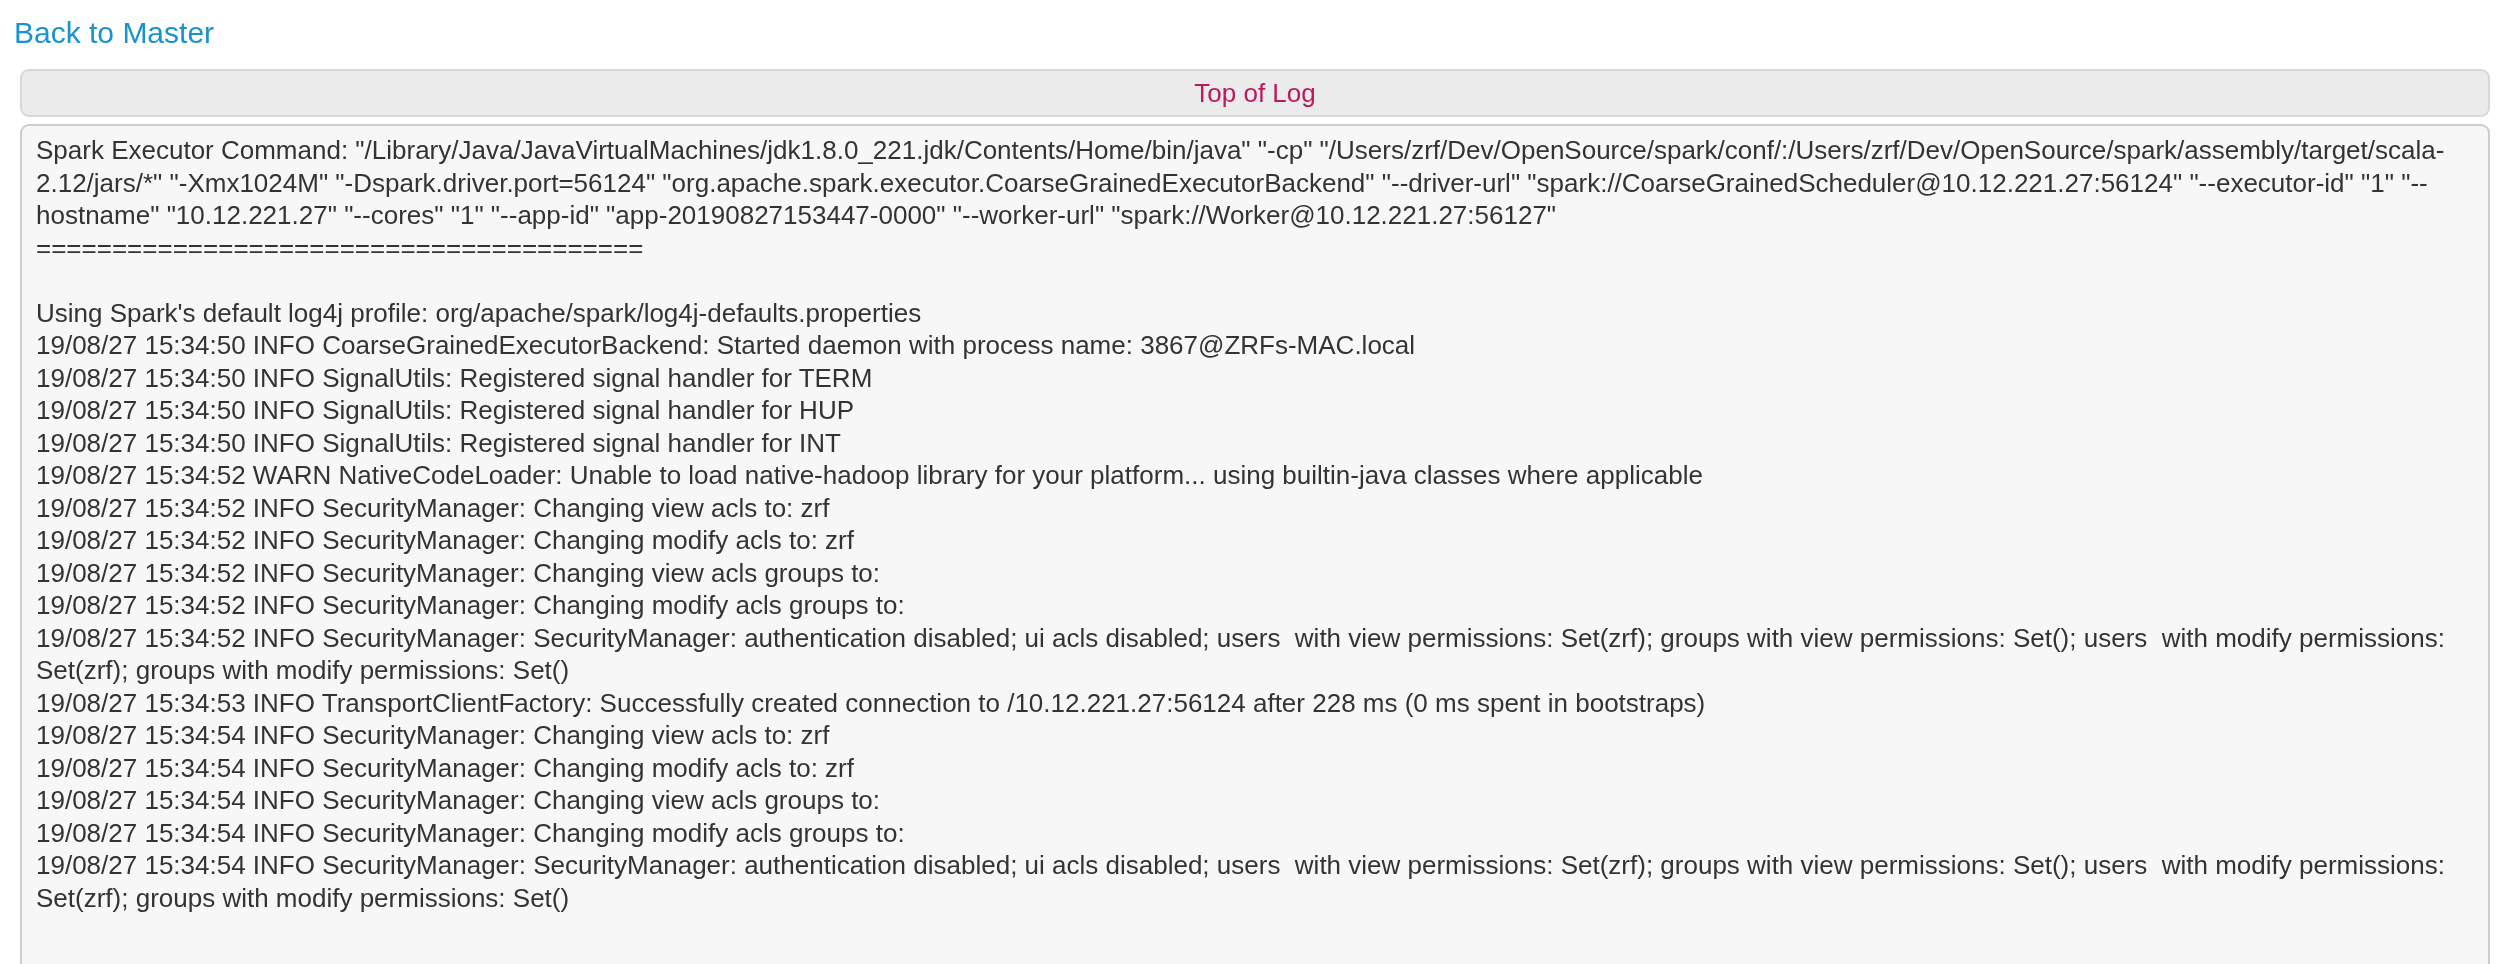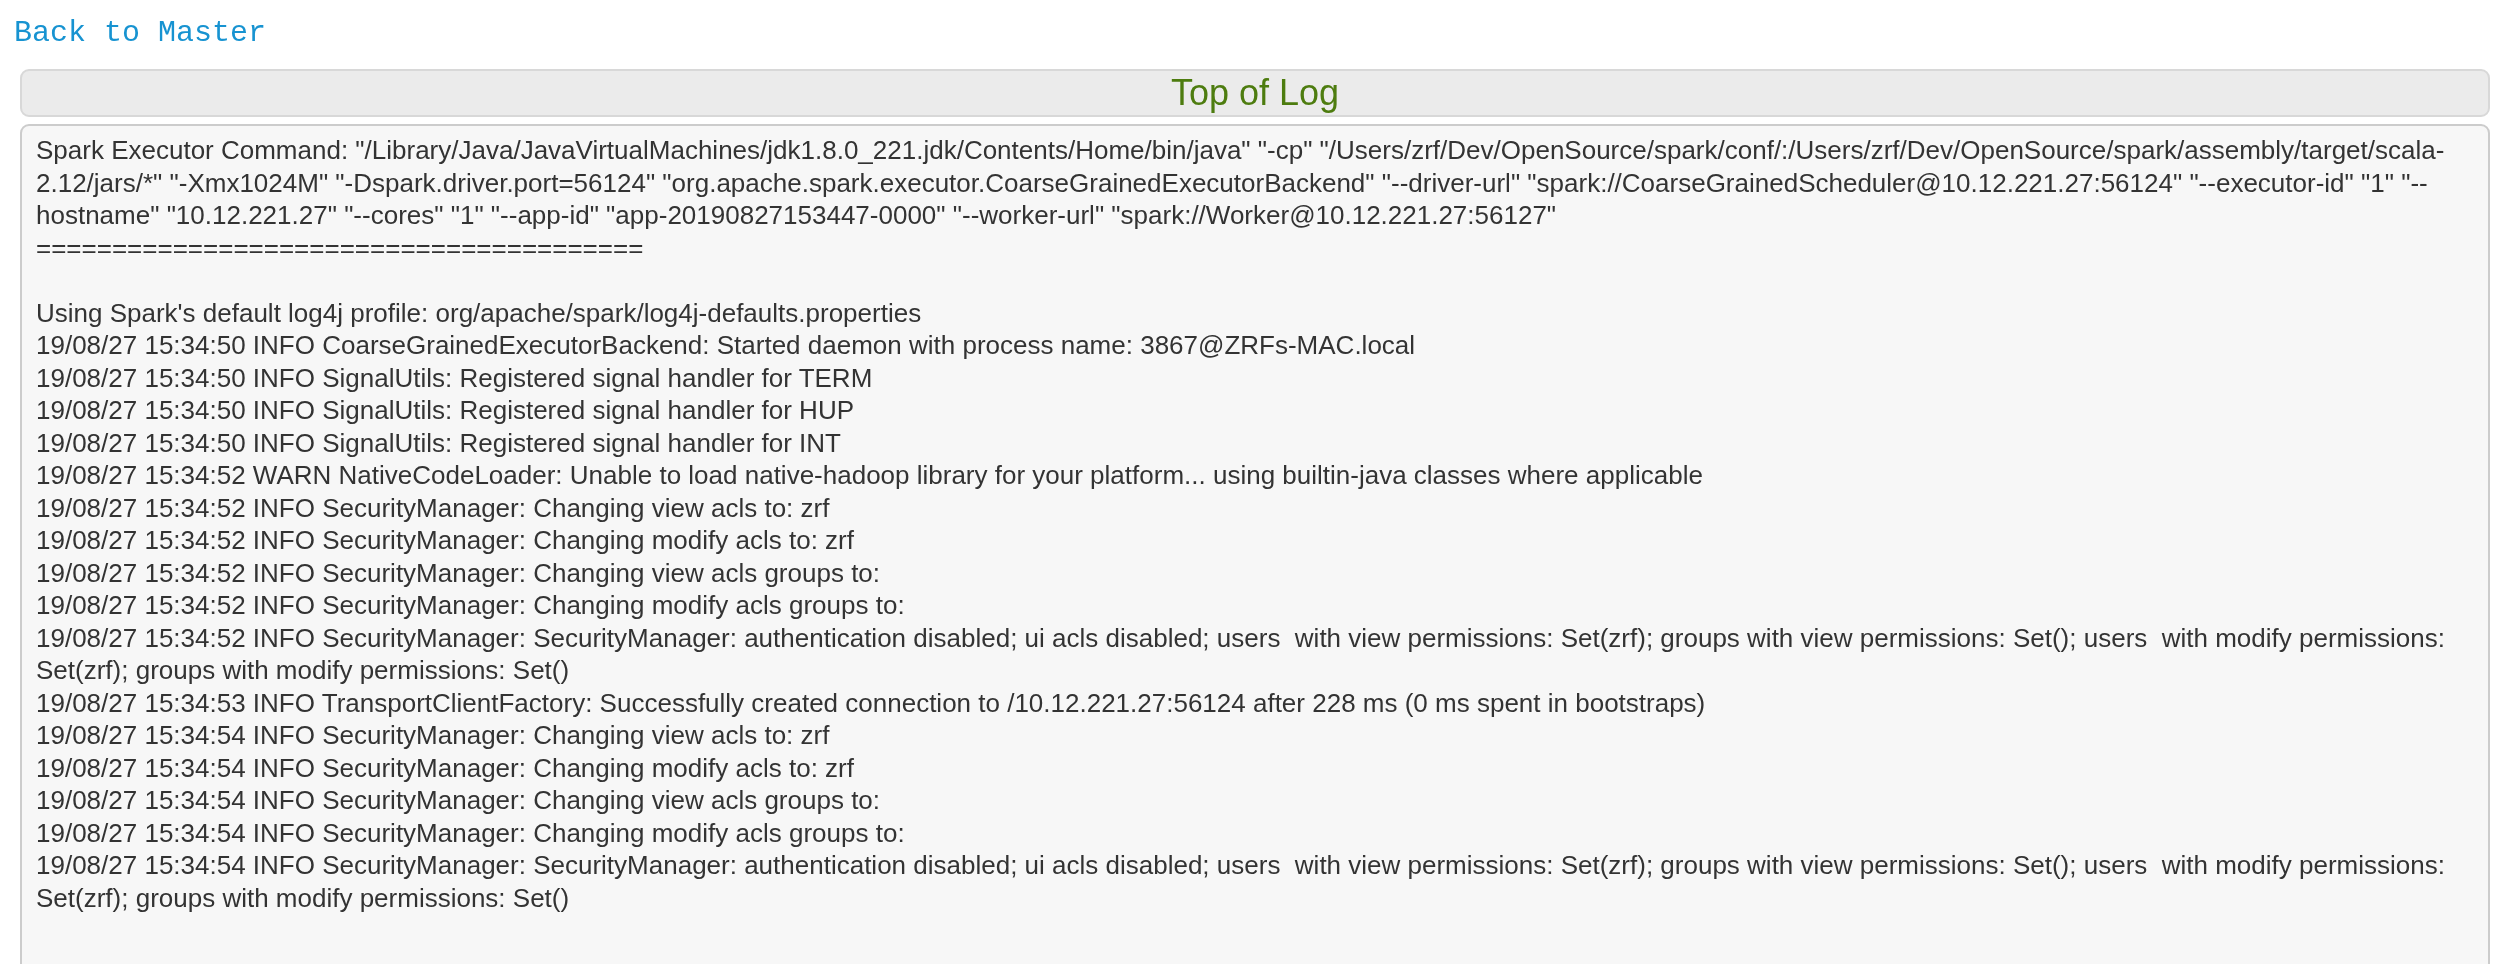--- a/index.html
+++ b/index.html
@@ -20,43 +20,42 @@
   .back-row {
     margin: 0;
     padding: 16px 0 0 14px;
   }
   .back-link {
     color: #1793d1;
     font-size: 30px;
     line-height: 34px;
     text-decoration: none;
     cursor: pointer;
-    font-family: Liberation Mono, monospace;
   }
   .byte-range {
     margin: 0;
     padding: 28px 0 0 11px;
     font-size: 30px;
     line-height: 34px;
     color: #262626;
   }
   .panel-header {
     box-sizing: border-box;
     margin: 19px 20px 7px 20px;
     height: 48px;
     background: #ebebeb;
     border: 2px solid #d8d8d8;
     border-radius: 9px;
     display: flex;
     align-items: center;
     justify-content: center;
   }
   .panel-title {
-    font-size: 36px;
-    color: #4d7c0f;
+    font-size: 26px;
+    color: #be185d;
   }
   .log-box {
     box-sizing: border-box;
     margin: 0 20px;
     width: 2470px;
     height: 860px; 
     background: #f7f7f7;
     border: 2px solid #cccccc;
     border-radius: 9px;
     padding: 8px 14px 14px 14px;

